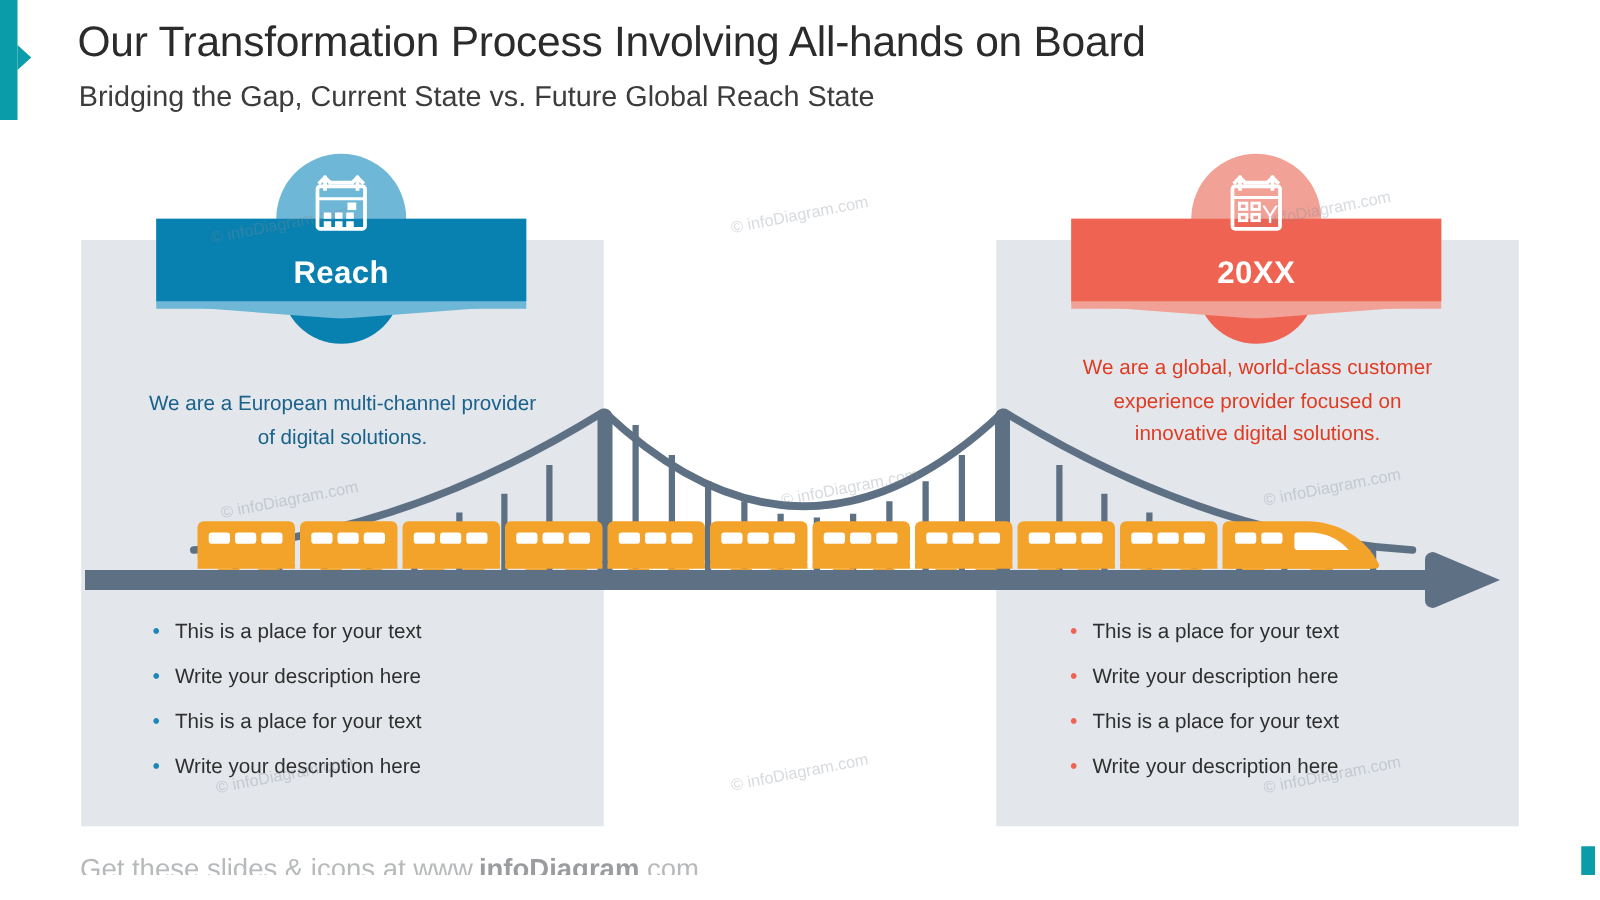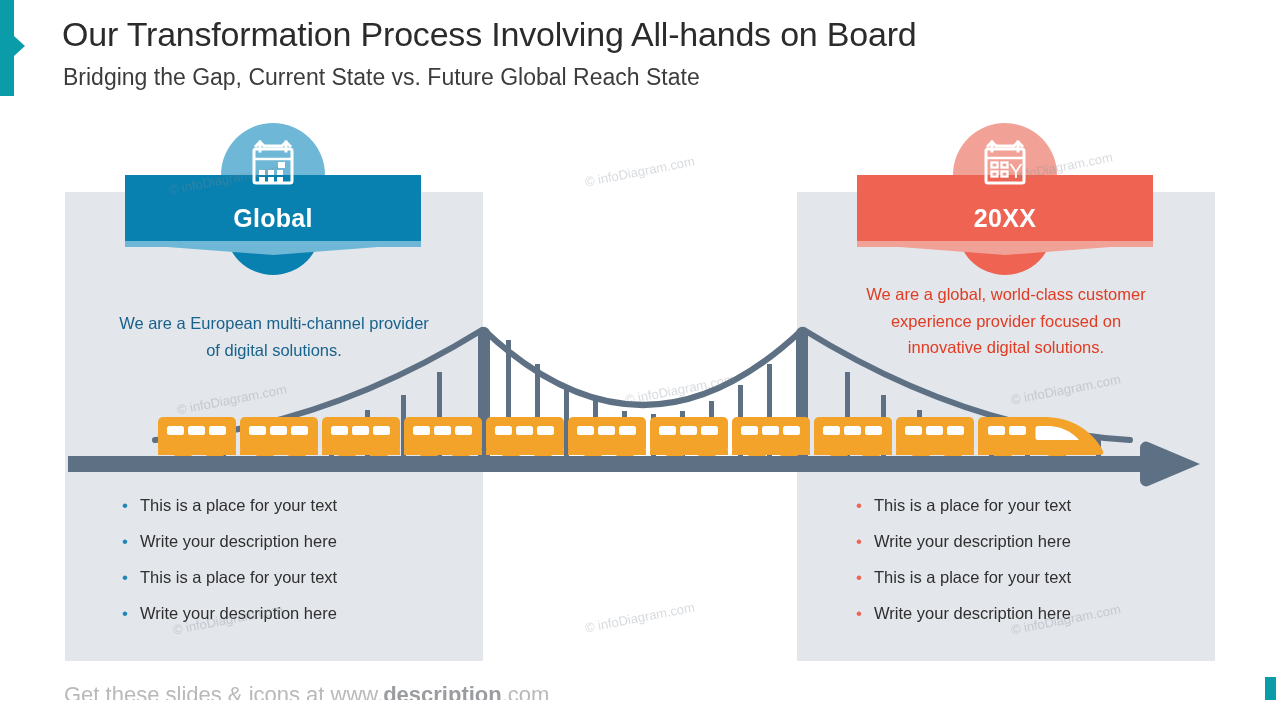--- a/index.html
+++ b/index.html
@@ -411,21 +411,21 @@
         <rect x="21" y="31" width="6" height="5"></rect>
         <rect x="30" y="31" width="6" height="5"></rect>
         <rect x="12" y="38" width="6" height="5"></rect>
         <rect x="21" y="38" width="6" height="5"></rect>
         <rect x="30" y="38" width="6" height="5"></rect>
       </g>
     </svg>
     <div class="badge-shadow"></div>
     <div class="badge-shadow notch"></div>
     <div class="badge-bar"></div>
-    <div class="badge-label">Global</div>
+    <div class="badge-label">Reach</div>
   </div>
 
   <div class="badge badge-right">
     <div class="badge-circle"></div>
     <div class="badge-circle-inner"></div>
     <svg class="badge-icon" viewBox="0 0 52 48">
       <path d="M13 3 v9 M13 3 l-4 4 M13 3 l4 4" stroke="#ffffff" stroke-width="3" fill="none" stroke-linecap="square"></path>
       <path d="M39 3 v9 M39 3 l-4 4 M39 3 l4 4" stroke="#ffffff" stroke-width="3" fill="none" stroke-linecap="square"></path>
       <path d="M17 7 h18" stroke="#ffffff" stroke-width="3" fill="none"></path>
       <rect x="7" y="10" width="38" height="34" rx="2" fill="none" stroke="#ffffff" stroke-width="3"></rect>
@@ -479,21 +479,21 @@
       <span class="bullet-dot">•</span>
       <span class="bullet-text">This is a place for your text</span>
     </div>
     <div class="bullet-row">
       <span class="bullet-dot">•</span>
       <span class="bullet-text">Write your description here</span>
     </div>
   </div>
 
   <div class="footer">
-    <span>Get these slides &amp; icons at www.</span><b>description</b><span>.com</span>
+    <span>Get these slides &amp; icons at www.</span><b>infoDiagram</b><span>.com</span>
   </div>
 
   <div id="watermark-layer">
       <div class="wm" style="left: 168px; top: 172px;">© infoDiagram.com</div>
       <div class="wm" style="left: 584px; top: 164px;">© infoDiagram.com</div>
       <div class="wm" style="left: 1002px; top: 160px;">© infoDiagram.com</div>
       <div class="wm" style="left: 176px; top: 392px;">© infoDiagram.com</div>
       <div class="wm" style="left: 624px; top: 382px;">© infoDiagram.com</div>
       <div class="wm" style="left: 1010px; top: 382px;">© infoDiagram.com</div>
       <div class="wm" style="left: 172px; top: 612px;">© infoDiagram.com</div>

